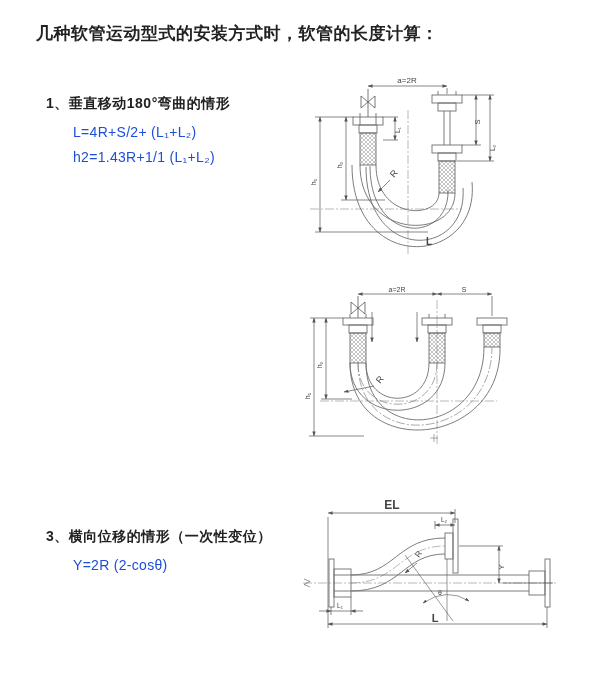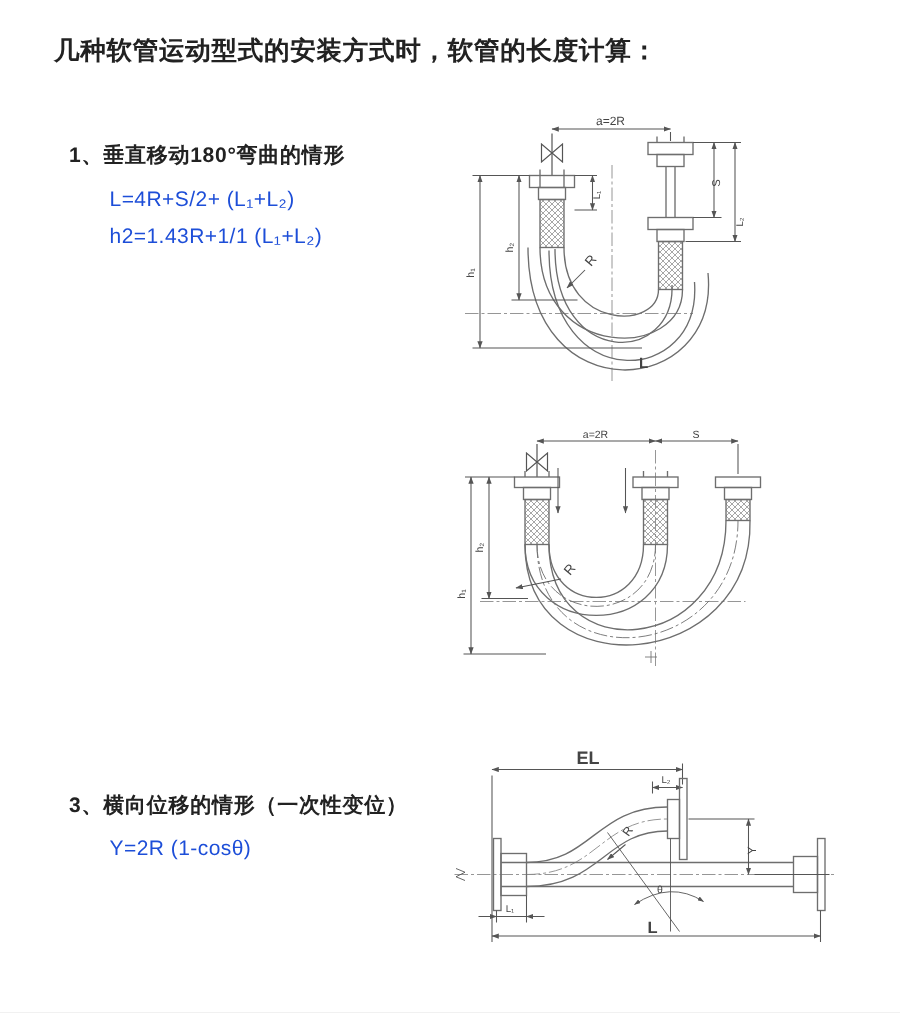--- a/index.html
+++ b/index.html
@@ -39,21 +39,21 @@
     <div class="formulas">
       <div class="formula">L=4R+S/2+ (L₁+L₂)</div>
       <div class="formula">h2=1.43R+1/1 (L₁+L₂)</div>
     </div>
   </div>
 
 
   <div class="section" id="sec3">
     <div class="heading">3、横向位移的情形（一次性变位）</div>
     <div class="formulas">
-      <div class="formula">Y=2R (1-cosθ)</div>
+      <div class="formula">Y=2R (2-cosθ)</div>
     </div>
   </div>
 
   <svg id="dia1" width="250" height="195" viewBox="0 0 250 195">
     <defs>
       <pattern id="hatchA" patternUnits="userSpaceOnUse" width="4" height="4">
         <path d="M0,0 L4,4 M4,0 L0,4" stroke="#8a8a8a" stroke-width="0.5"></path>
       </pattern>
       <marker id="arrA" markerWidth="7" markerHeight="5" refX="6.5" refY="2.5" orient="auto-start-reverse">
         <path d="M0,0 L7,2.5 L0,5 z" fill="#555"></path>

